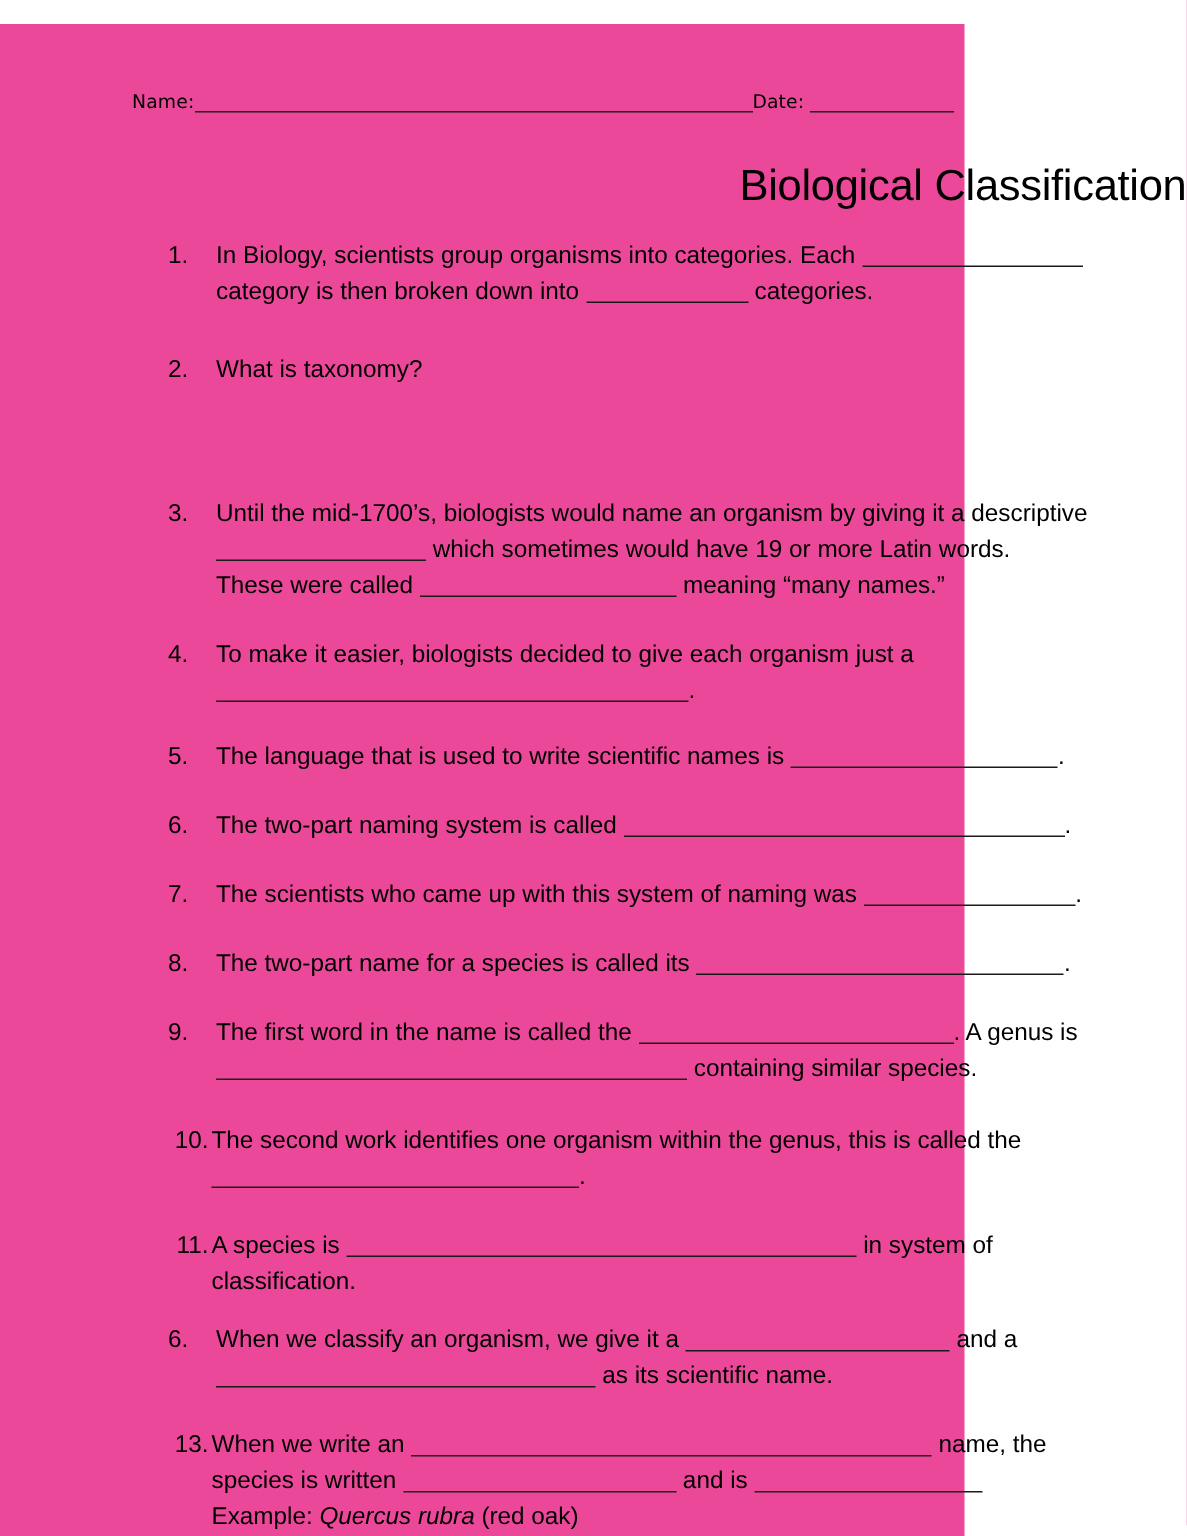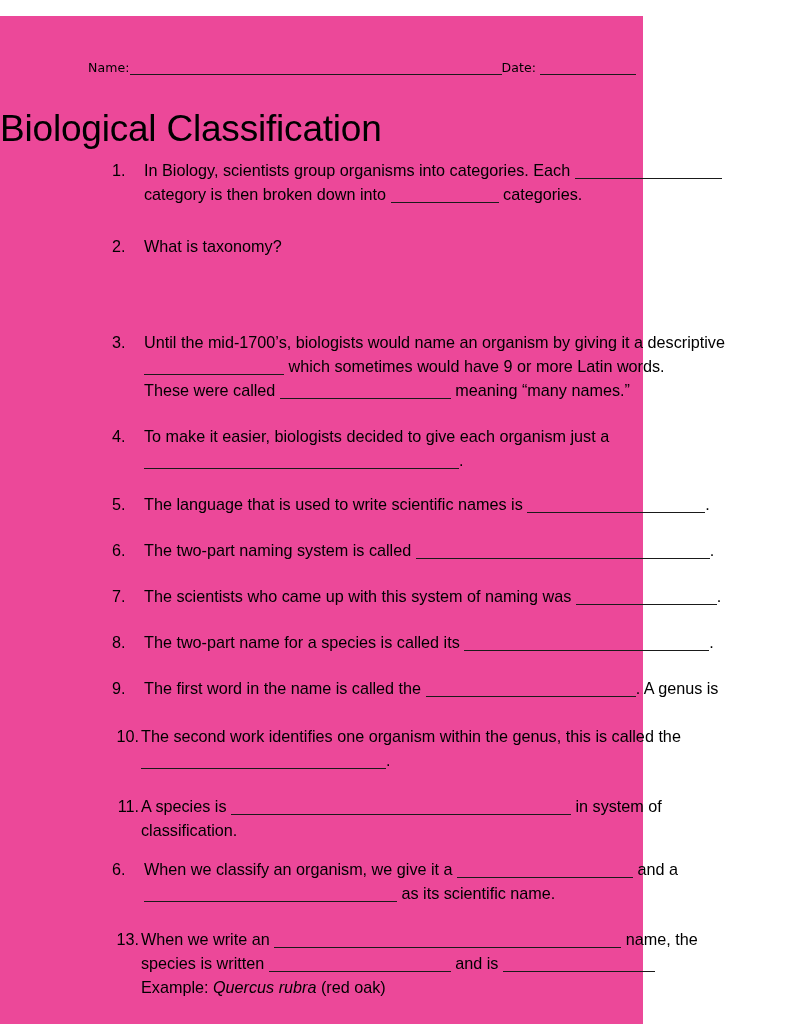--- a/index.html
+++ b/index.html
@@ -46,23 +46,23 @@
     height: 0;
   }
   .blank.thin { border-bottom-width: 1.1px; }
 
   
   .title {
     position: absolute;
     left: 0;
     top: 92px;
     width: 791px;
-    text-align: left;
+    text-align: right;
     font-family: "Liberation Sans", sans-serif;
-    font-size: 37px;
+    font-size: 29px;
     font-weight: 400;
     letter-spacing: -0.2px;
   }
 
   
   .qlist {
     position: absolute;
     left: 112px;
     top: 142px;
     width: 600px;
@@ -111,21 +111,21 @@
       <div class="q" style="margin-bottom: 72px;">
         <span class="num">2.</span>
         <span class="body">
           <span class="ln"><span>What is taxonomy?</span></span>
         </span>
       </div>
       <div class="q" style="margin-bottom: 22px;">
         <span class="num">3.</span>
         <span class="body">
           <span class="ln"><span>Until the mid-1700’s, biologists would name an organism by giving it a descriptive</span></span>
-          <span class="ln"><span class="blank" style="width: 140px;"></span><span> which sometimes would have 9 or more Latin words.</span></span>
+          <span class="ln"><span class="blank" style="width: 140px;"></span><span> which sometimes would have 19 or more Latin words.</span></span>
           <span class="ln"><span>These were called </span><span class="blank" style="width: 171px;"></span><span> meaning “many names.”</span></span>
         </span>
       </div>
       <div class="q" style="margin-bottom: 20px;">
         <span class="num">4.</span>
         <span class="body">
           <span class="ln"><span>To make it easier, biologists decided to give each organism just a</span></span>
           <span class="ln"><span class="blank" style="width: 315px;"></span><span>.</span></span>
         </span>
       </div>
@@ -150,20 +150,21 @@
       <div class="q" style="margin-bottom: 22px;">
         <span class="num">8.</span>
         <span class="body">
           <span class="ln"><span>The two-part name for a species is called its </span><span class="blank" style="width: 245px;"></span><span>.</span></span>
         </span>
       </div>
       <div class="q" style="margin-bottom: 24px;">
         <span class="num">9.</span>
         <span class="body">
           <span class="ln"><span>The first word in the name is called the </span><span class="blank" style="width: 210px;"></span><span>. A genus is</span></span>
+          <span class="ln"><span class="blank" style="width: 314px;"></span><span> containing similar species.</span></span>
         </span>
       </div>
       <div class="q tight" style="margin-bottom: 22px;">
         <span class="num">10.</span>
         <span class="body">
           <span class="ln"><span>The second work identifies one organism within the genus, this is called the</span></span>
           <span class="ln"><span class="blank" style="width: 245px;"></span><span>.</span></span>
         </span>
       </div>
       <div class="q tight" style="">

